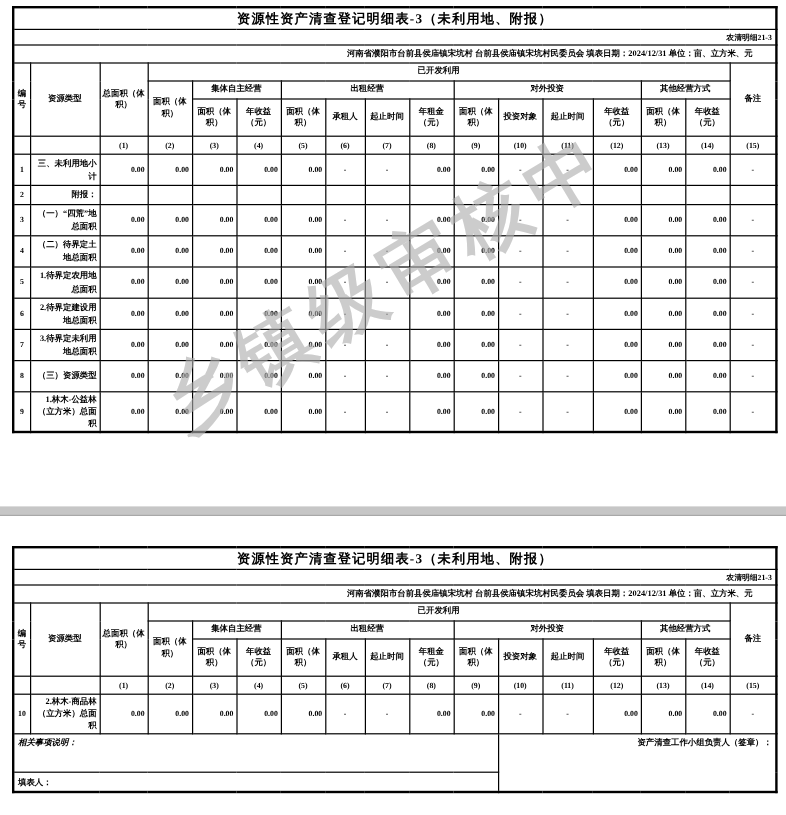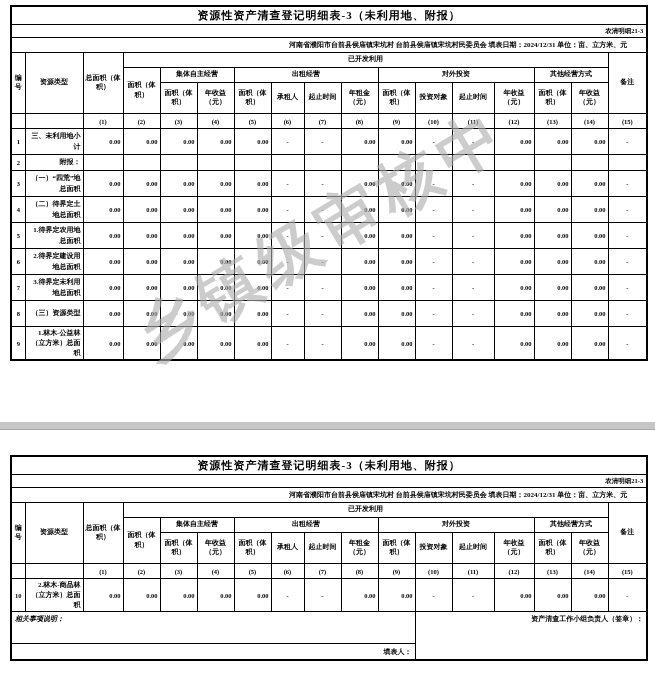--- a/index.html
+++ b/index.html
@@ -40,21 +40,21 @@
   tr.data-row td{font-size:6.5px;vertical-align:middle;height:26px;line-height:1.4;}
   tr.data-row td.c-no{text-align:center;}
   tr.data-row td.c-label{text-align:right;padding:1px 2px;font-size:7px;line-height:1.45;}
   tr.data-row td.c-num{text-align:right;padding-right:2px;}
   tr.data-row td.c-dash{text-align:center;}
   tr.empty-row td{height:16px;}
   td.notes-cell{
     font-size:7px;text-align:left;vertical-align:top;padding:2px 3px;height:32px;font-style:italic;
   }
   td.filler-cell{
-    font-size:7px;text-align:right;vertical-align:middle;padding:1px 3px;height:16px;
+    font-size:7px;text-align:left;vertical-align:middle;padding:1px 3px;height:16px;
   }
   td.leader-cell{
     font-size:7px;text-align:right;vertical-align:top;padding:2px 3px;
   }
   .watermark{
     position:absolute;z-index:5;pointer-events:none;
     font-size:62px;font-weight:bold;letter-spacing:8px;white-space:nowrap;
     color:rgba(172,172,172,0.62);
     transform:rotate(-31deg);
   }

